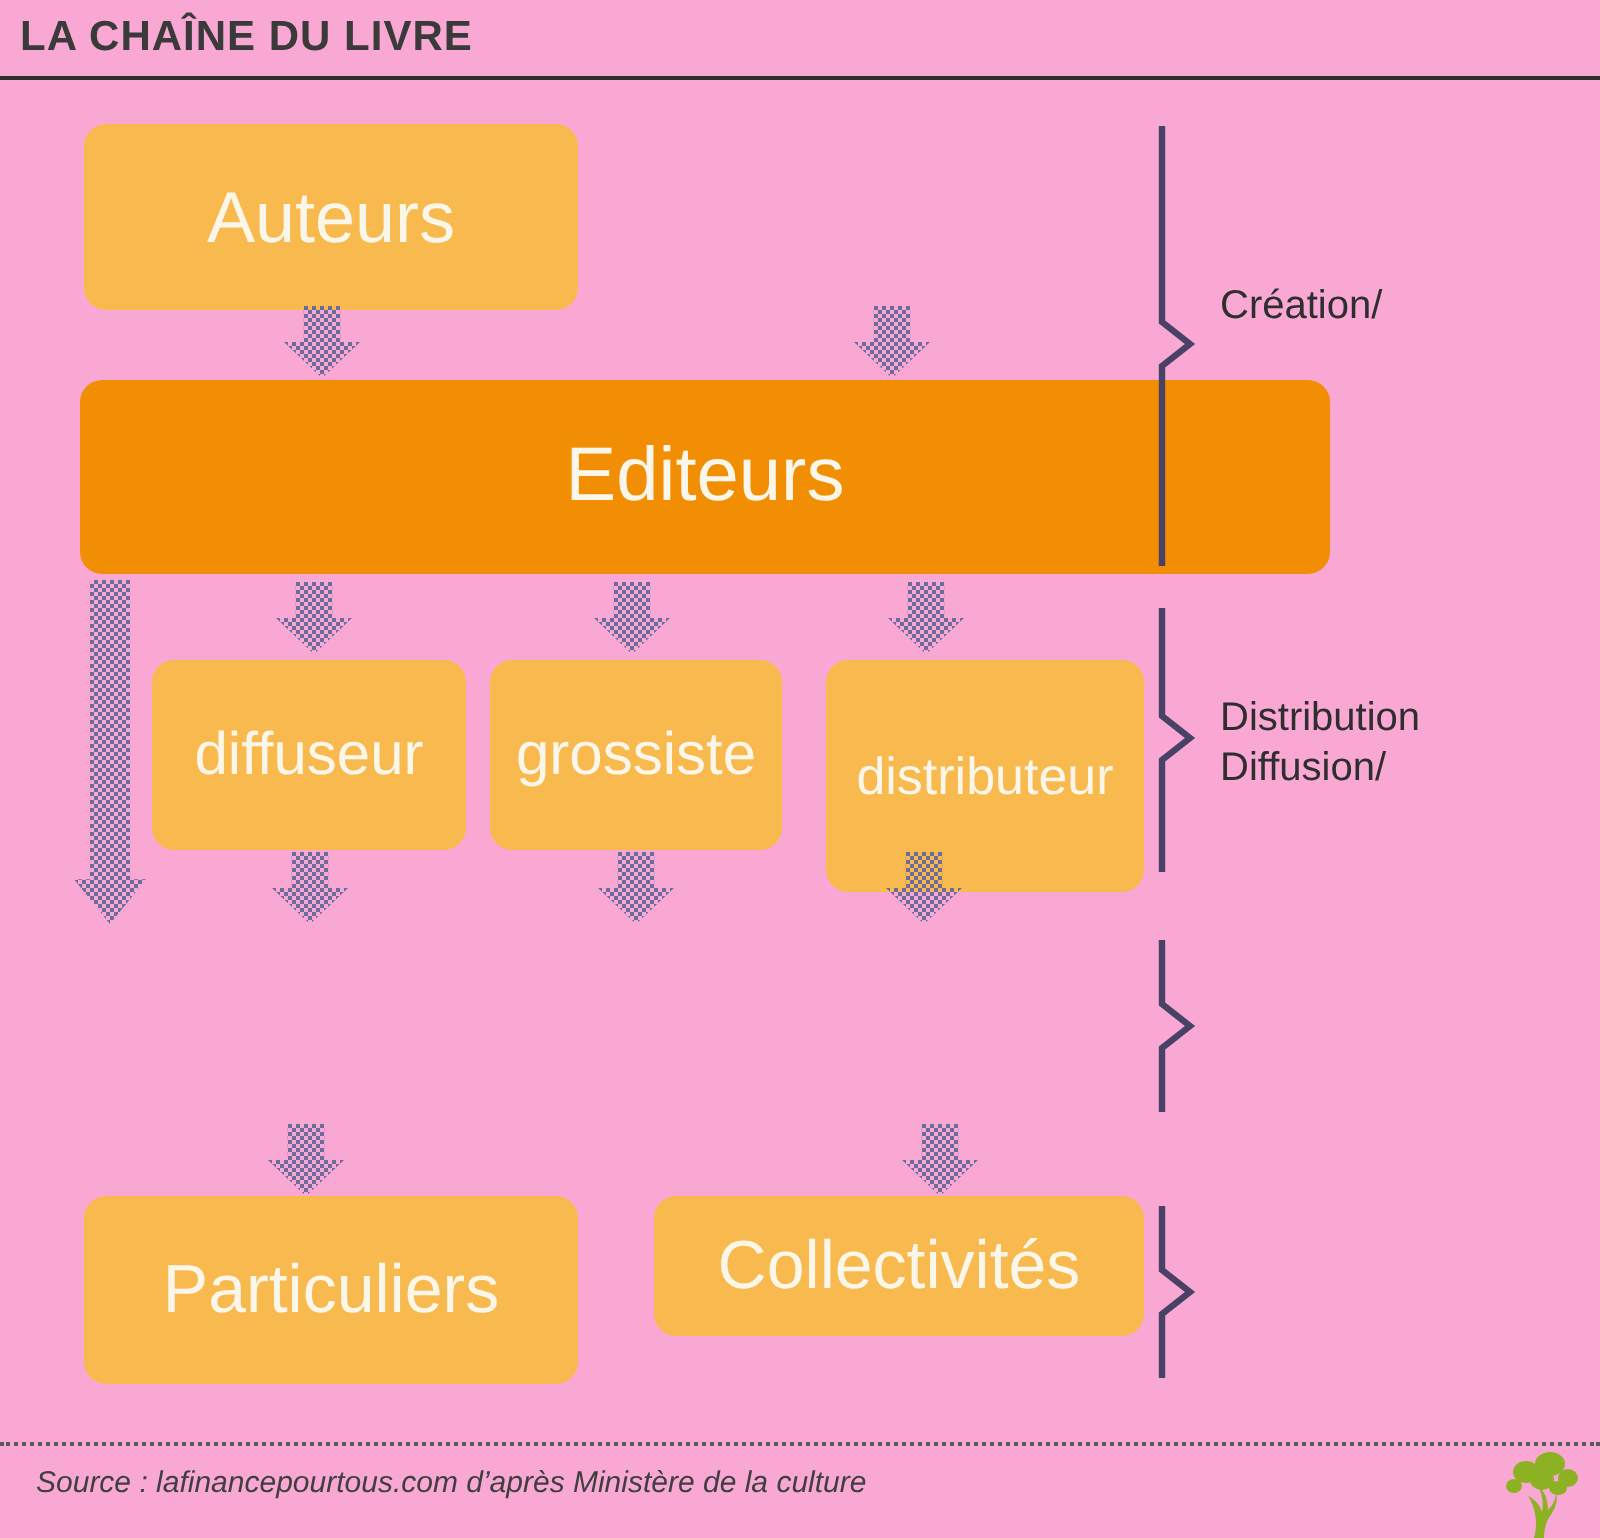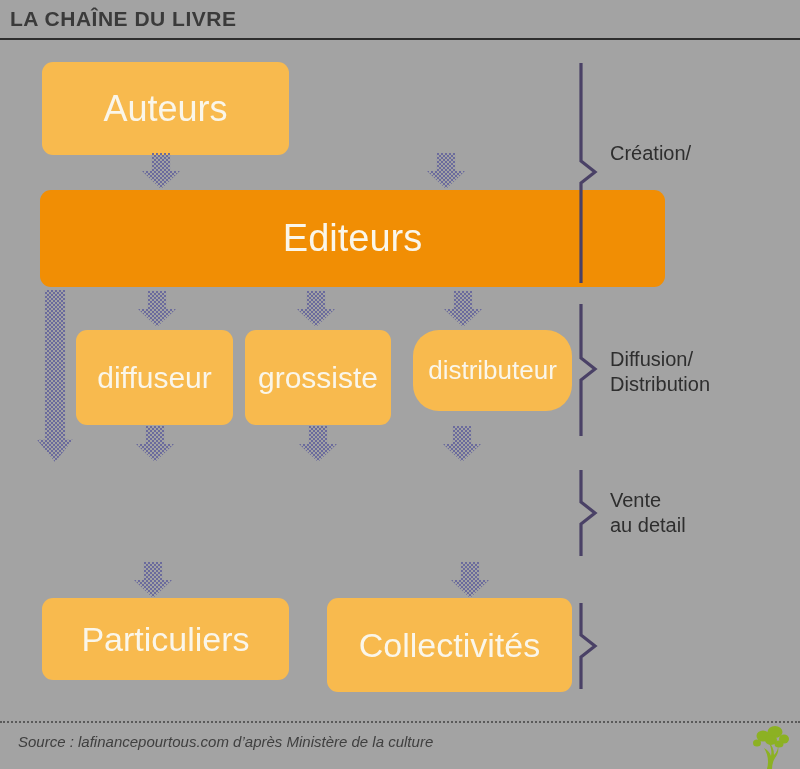--- a/index.html
+++ b/index.html
@@ -3,21 +3,21 @@
 <meta charset="utf-8">
 <style>
   * { margin: 0; padding: 0; box-sizing: border-box; }
   html, body { background: #ffffff; }
   body { font-family: "Liberation Sans", sans-serif; }
 
   .stage-canvas {
     position: relative;
     width: 800px;
     height: 769px;
-    background: #a3a3a3;
+    background: #f9a8d4;
     overflow: hidden;
   }
 
   
   .page-title {
     position: absolute;
     left: 10px; top: 7px;
     font-size: 21px;
     font-weight: bold;
     letter-spacing: 0.5px;
@@ -42,24 +42,24 @@
     white-space: nowrap;
   }
   .node.light { background: #f8ba4e; }
   .node.dark  { background: #f18e04; }
 
   .n-auteurs       { left: 42px;  top: 62px;  width: 247px; height: 93px; font-size: 36px; }
   .n-imprimeurs    { left: 327px; top: 62px;  width: 245px; height: 93px; font-size: 36px; }
   .n-editeurs      { left: 40px;  top: 190px; width: 625px; height: 97px; font-size: 38px; }
   .n-diffuseur     { left: 76px;  top: 330px; width: 157px; height: 95px; font-size: 30px; }
   .n-grossiste     { left: 245px; top: 330px; width: 146px; height: 95px; font-size: 30px; }
-  .n-distributeur  { left: 413px; top: 330px; width: 159px; height: 81px; font-size: 26px; border-radius: 26px; }
+  .n-distributeur  { left: 413px; top: 330px; width: 159px; height: 116px; font-size: 26px; }
   .n-detaillants   { left: 40px;  top: 462px; width: 532px; height: 96px; font-size: 38px; }
-  .n-particuliers  { left: 42px;  top: 598px; width: 247px; height: 82px; font-size: 34px; }
-  .n-collectivites { left: 327px; top: 598px; width: 245px; height: 94px; font-size: 34px; }
+  .n-particuliers  { left: 42px;  top: 598px; width: 247px; height: 94px; font-size: 34px; }
+  .n-collectivites { left: 327px; top: 598px; width: 245px; height: 70px; font-size: 34px; }
 
   
   .arrow {
     position: absolute;
     background: repeating-conic-gradient(#6b6b9c 0% 25%, rgba(255,255,255,0) 25% 50%);
     background-size: 4px 4px;
   }
   .arrow.short {
     width: 38px; height: 36px;
     clip-path: polygon(26% 0, 74% 0, 74% 50%, 100% 50%, 50% 100%, 0 50%, 26% 50%);
@@ -172,26 +172,22 @@
   <div class="bracket" style="top:602px;">
     <svg width="22" height="88" viewBox="0 0 22 88">
       <path d="M5 1 L5 33 L19 44 L5 55 L5 87" fill="none" stroke="#4A4166" stroke-width="3.2"></path>
     </svg>
   </div>
 
   <div class="stage-label sl-1">
     <div>Création/</div>
   </div>
   <div class="stage-label sl-2">
+    <div>Distribution</div>
     <div>Diffusion/</div>
-    <div>Distribution</div>
-  </div>
-  <div class="stage-label sl-3">
-    <div>Vente</div>
-    <div>au detail</div>
   </div>
 
   <div class="footer-rule"></div>
   <div class="source-note">Source : lafinancepourtous.com d’après Ministère de la culture</div>
   <div class="logo">
     <svg width="42" height="45" viewBox="0 0 42 45">
       <g fill="#8CB123">
         <ellipse cx="13" cy="12" rx="6.5" ry="5.5"></ellipse>
         <ellipse cx="25" cy="8" rx="7.5" ry="6"></ellipse>
         <ellipse cx="34" cy="15" rx="5" ry="4.5"></ellipse>

